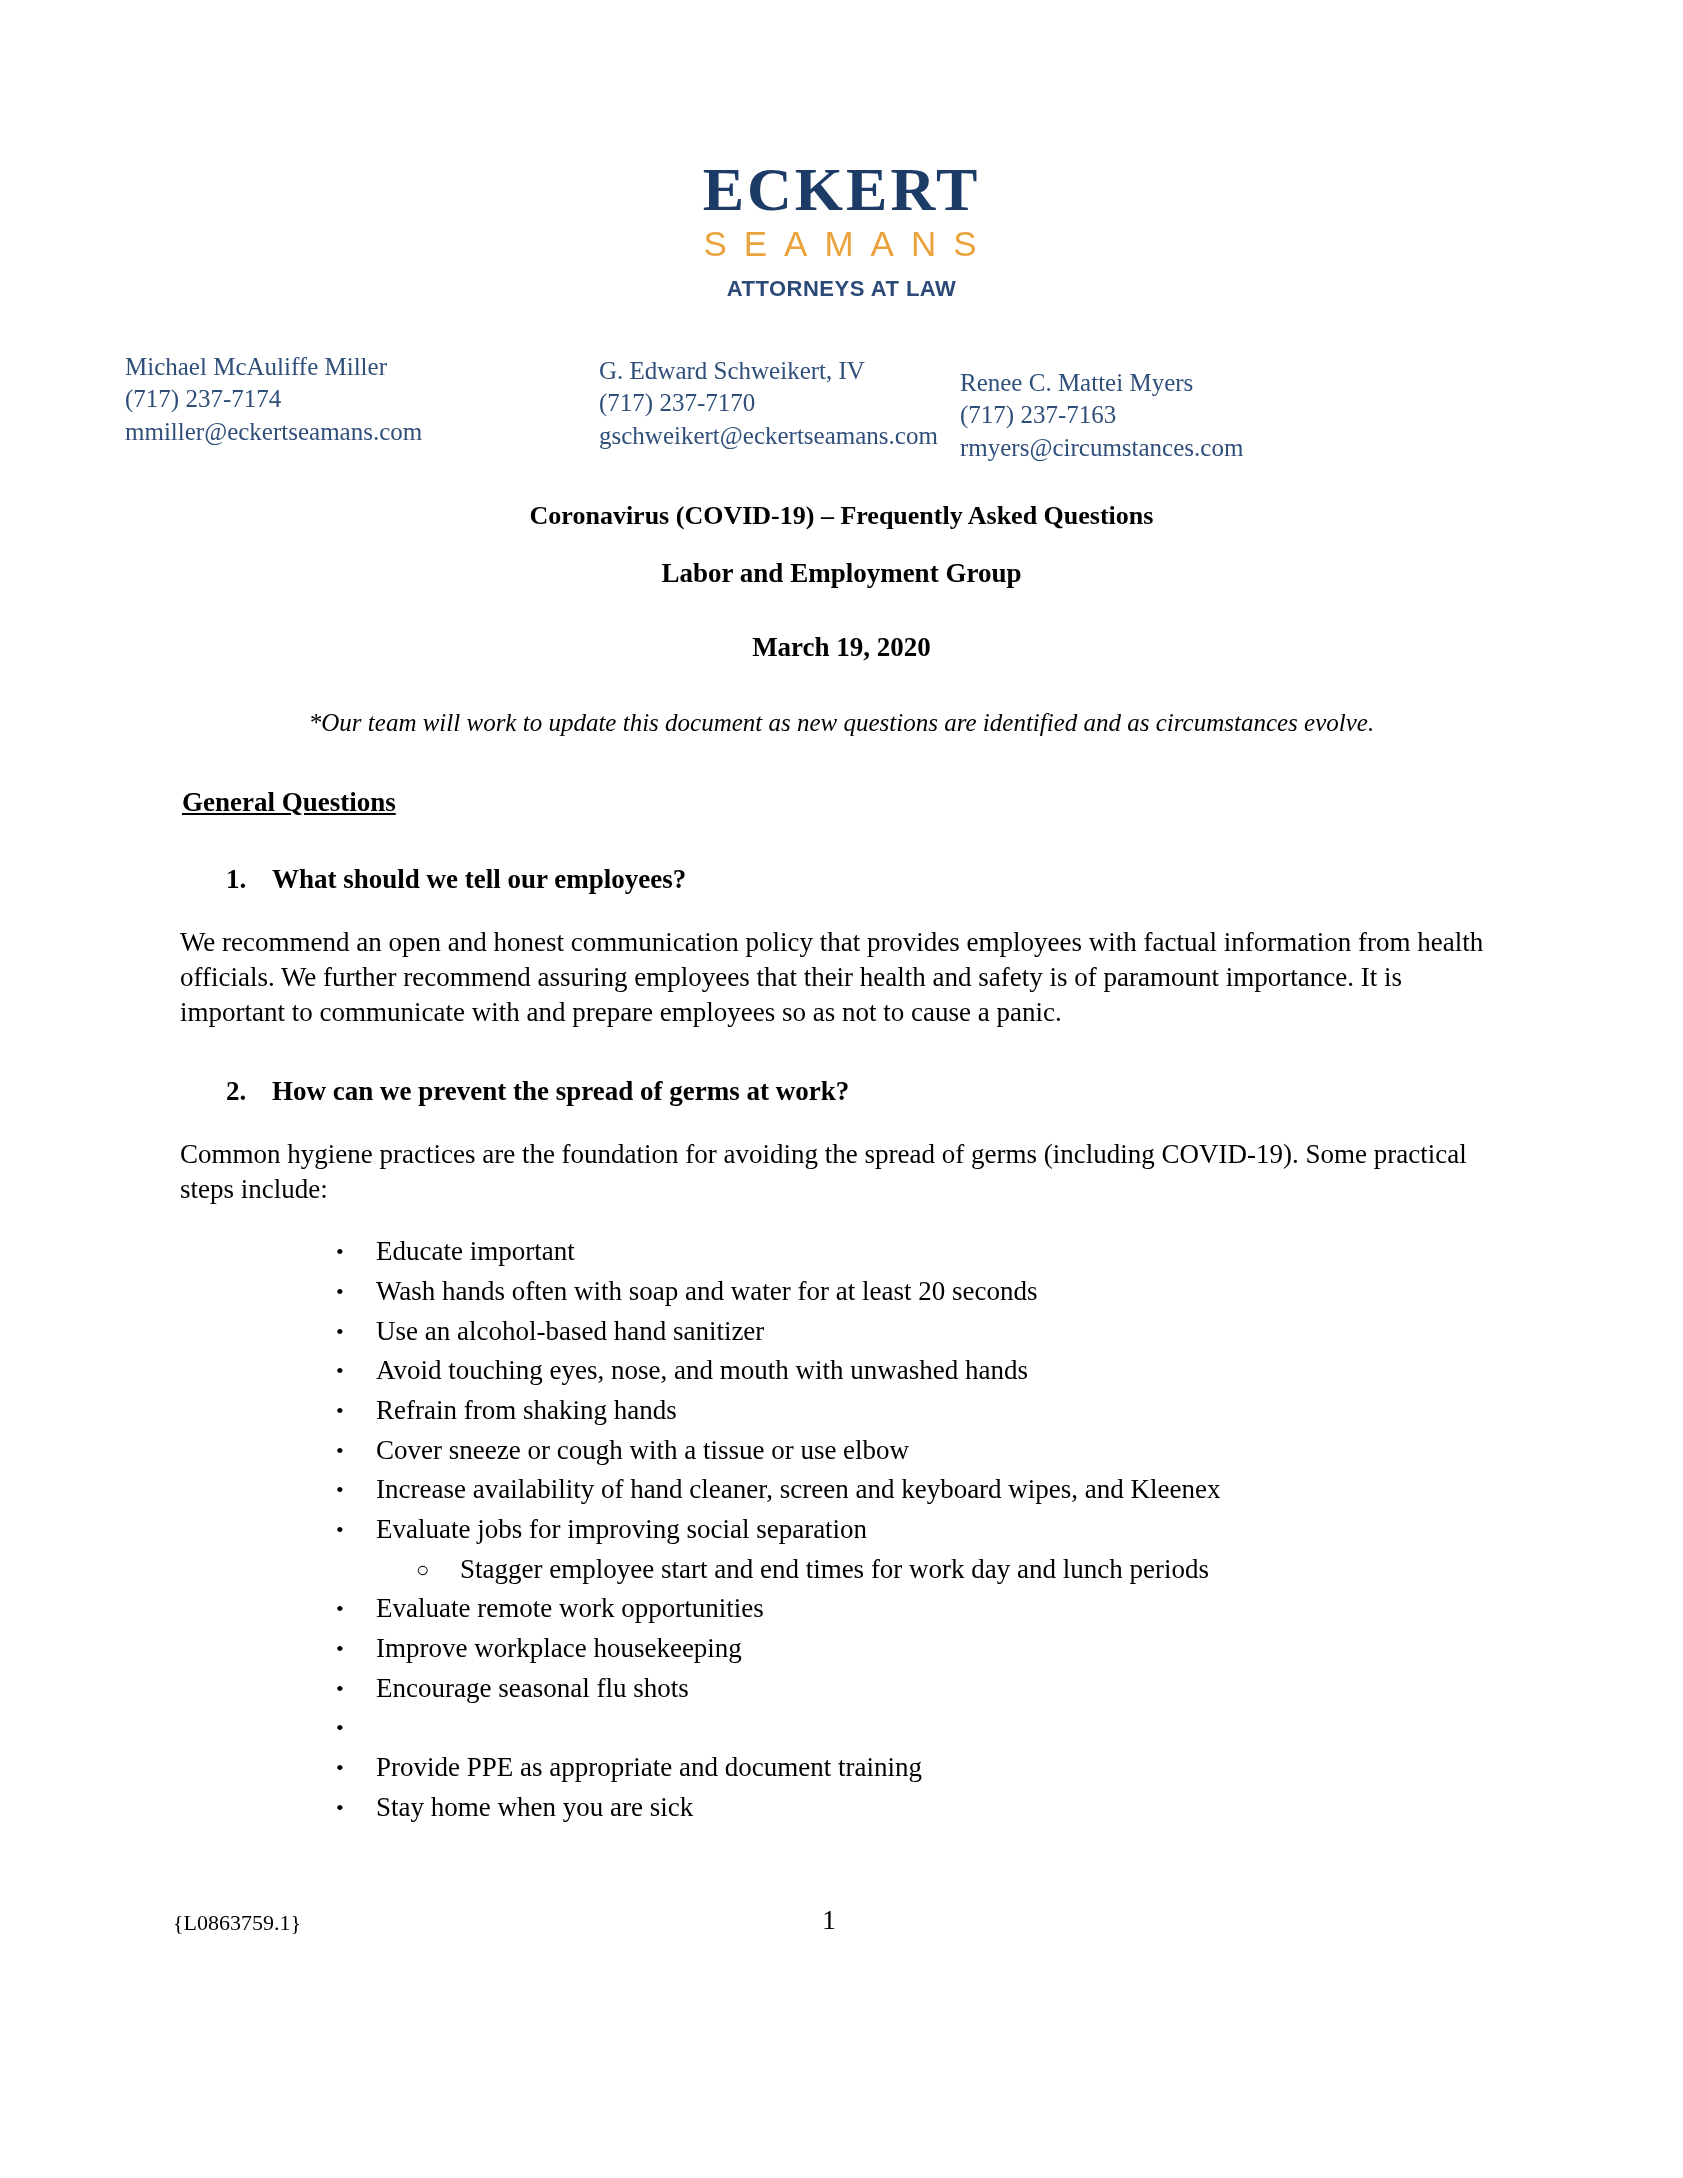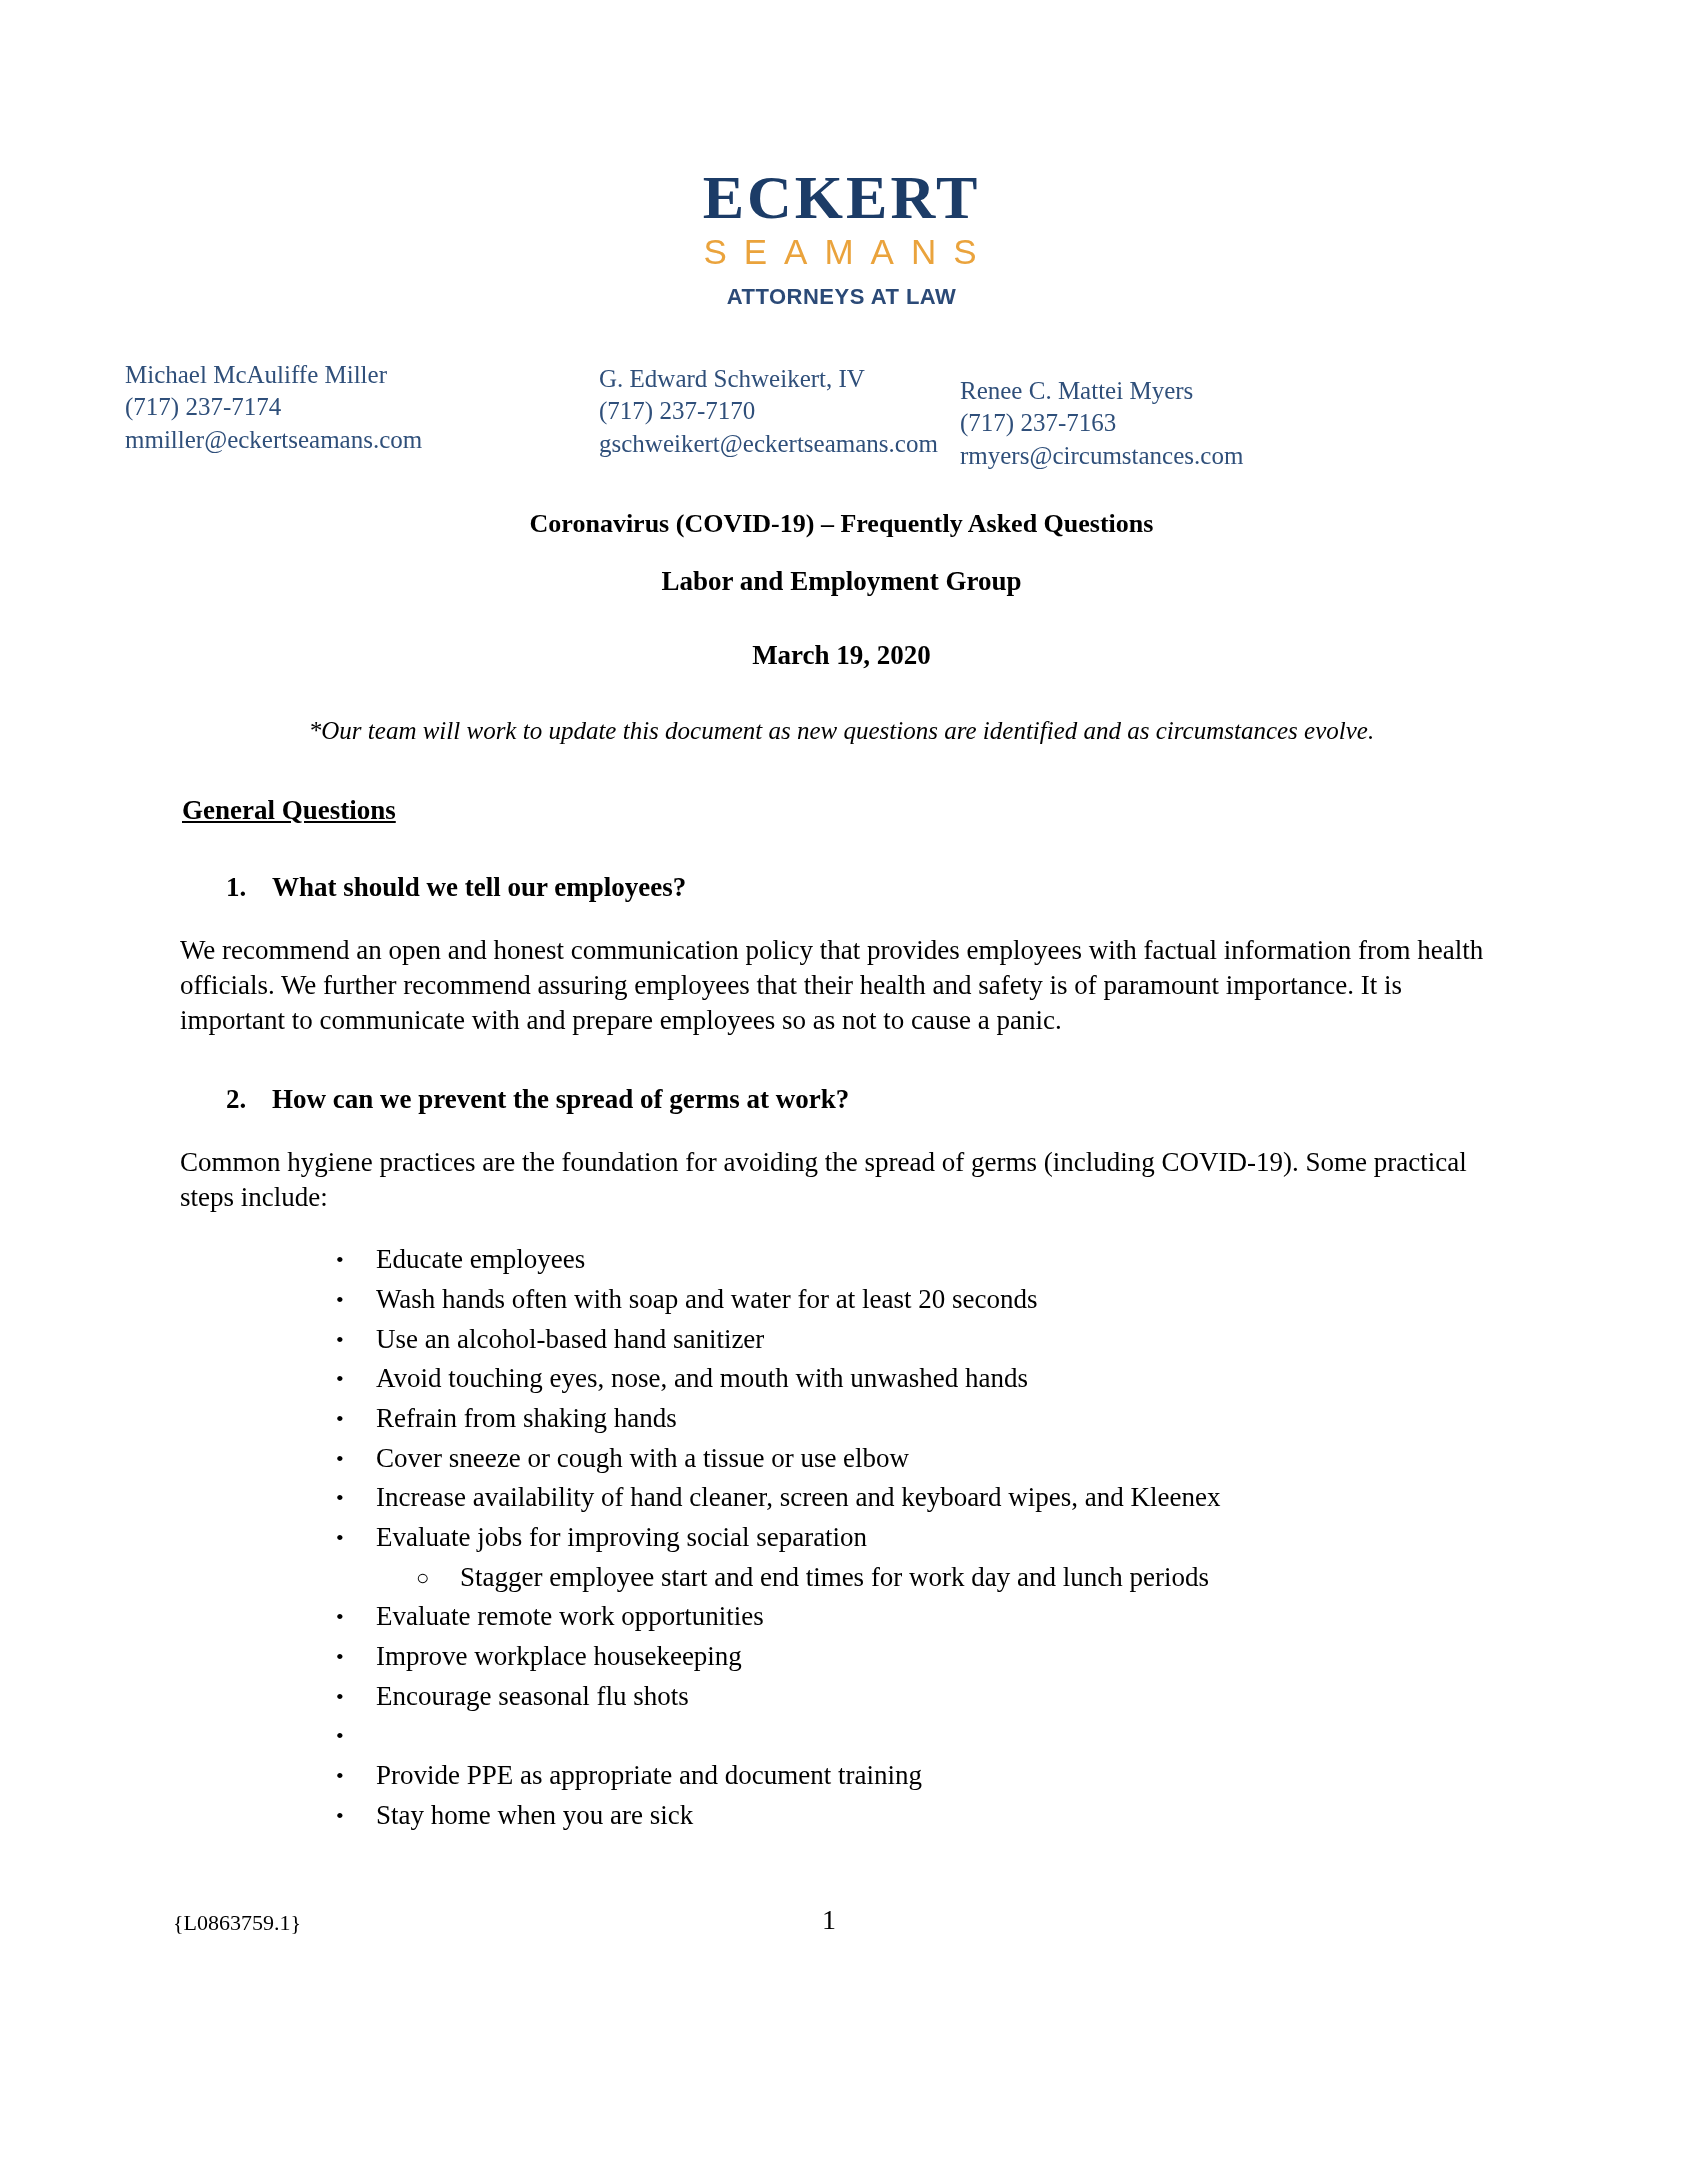--- a/index.html
+++ b/index.html
@@ -15,21 +15,21 @@
     color: #000000;
     position: relative;
     overflow: hidden;
   }
 
   .page {
     position: relative;
     width: 1683px;
     height: 2011px;
     box-sizing: border-box;
-    padding: 16px;
+    padding: 8px;
   }
 
   
   .logo-block {
     margin: 0 auto;
     padding-top: 150px;
     width: 554px;
     text-align: center;
     line-height: 1;
   }
@@ -245,21 +245,21 @@
 
     <div class="q-item">
       <span class="q-num">2.</span>
       <span class="q-text">How can we prevent the spread of germs at work?</span>
     </div>
     <div class="para">Common hygiene practices are the foundation for avoiding the spread of germs (including COVID-19).  Some practical steps include:</div>
 
     <ul class="blist" id="bullet-list">
         <li>
           <span class="bullet-marker">•</span>
-          <span class="bullet-text">Educate employees</span>
+          <span class="bullet-text">Educate important</span>
         </li>
         <li>
           <span class="bullet-marker">•</span>
           <span class="bullet-text">Wash hands often with soap and water for at least 20 seconds</span>
         </li>
         <li>
           <span class="bullet-marker">•</span>
           <span class="bullet-text">Use an alcohol-based hand sanitizer</span>
         </li>
         <li>

